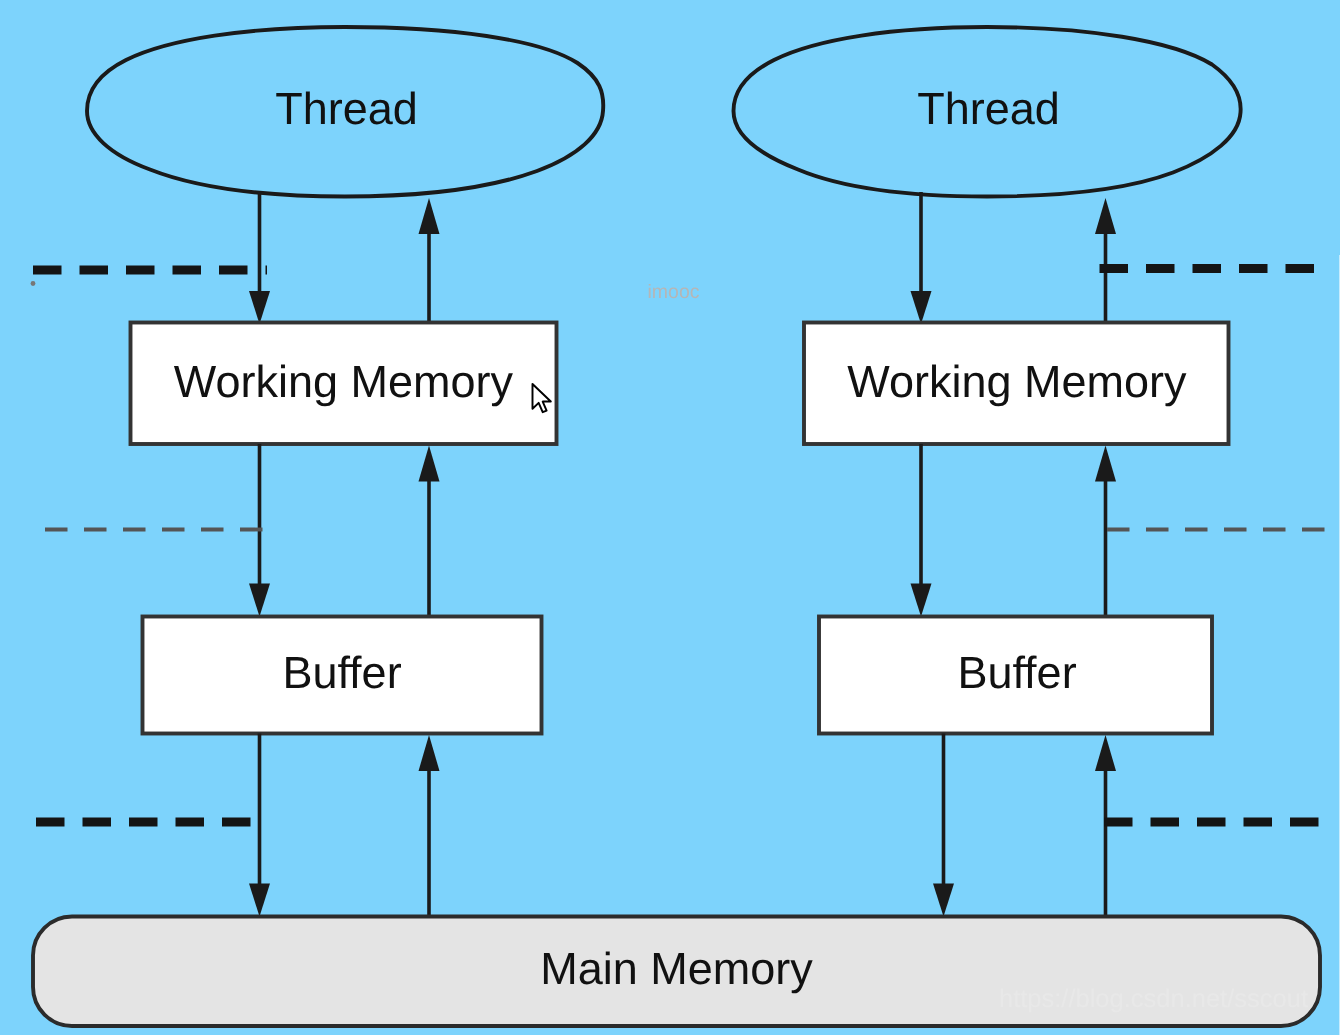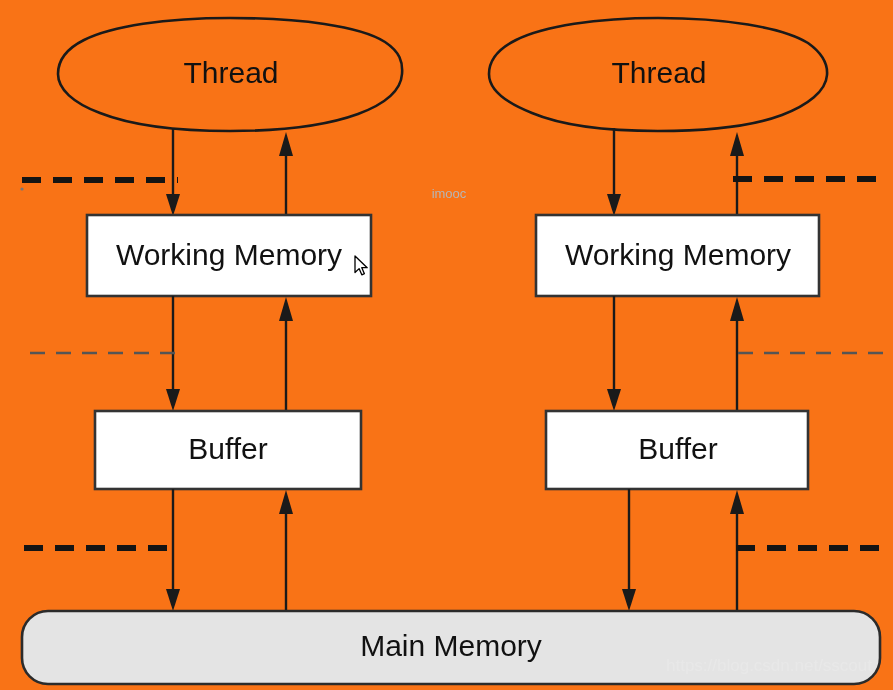--- a/index.html
+++ b/index.html
@@ -8,21 +8,21 @@
     padding: 0;
     background: #ffffff;
   }
   body {
     font-family: "Liberation Sans", sans-serif;
   }
   #stage {
     position: relative;
     width: 893px;
     height: 690px;
-    background: #f97316;
+    background: #7dd3fc;
     overflow: hidden;
   }
   #diagram-svg {
     position: absolute;
     left: 0;
     top: 0;
     width: 893px;
     height: 690px;
     display: block;
   }

